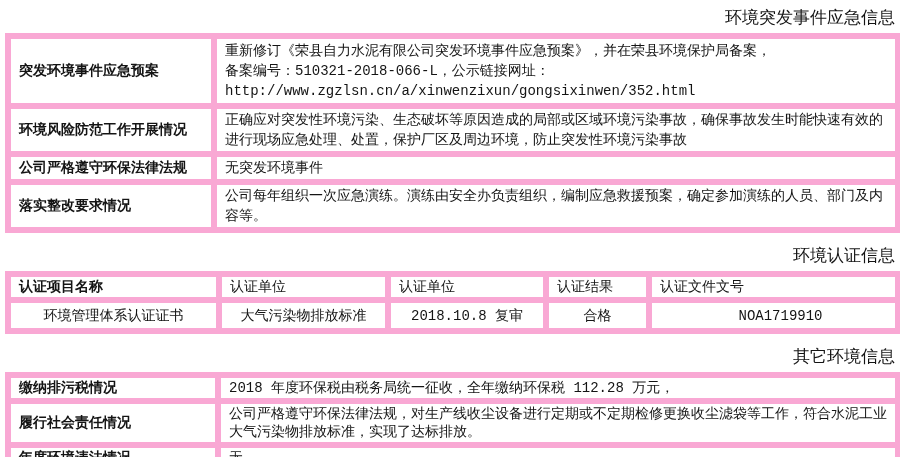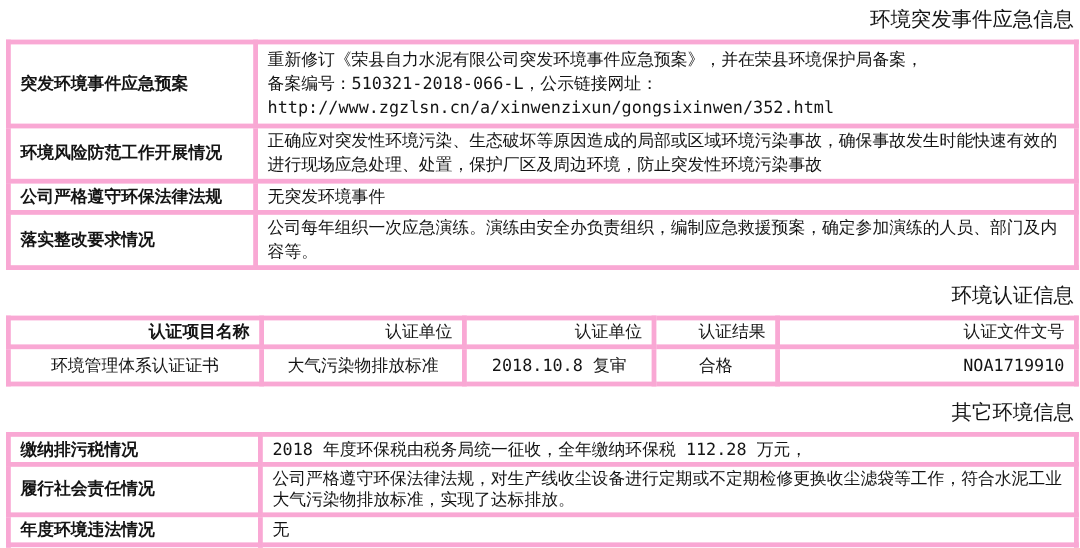--- a/index.html
+++ b/index.html
@@ -22,25 +22,26 @@
   .title-2 { margin: 11px 0 5px 0; }
   .title-3 { margin: 11px 0 5px 0; }
 
   table {
     width: 890px;
     border-collapse: collapse;
     table-layout: fixed;
     border: 2px solid #3e3e3e;
   }
   td, th {
-    border: 4px solid #f9a8d4;
+    border: 6px solid #f9a8d4;
     font-size: 14px;
     vertical-align: middle;
     padding: 1px 8px;
     overflow: hidden;
+    font-family: Liberation Mono, monospace;
   }
 
   
   .info-table td.label-cell {
     font-weight: bold;
     line-height: 19px;
   }
   .info-table td.content-cell { line-height: 20px; }
   .other-table td.content-cell { line-height: 18px; }
   .other-table td.label-cell { line-height: 18px; }
@@ -49,28 +50,28 @@
   tr.h45 > td { height: 45px; }
   tr.h24 > td { height: 24px; }
   tr.h39 > td { height: 39px; }
   tr.h31 > td { height: 31px; margin-left: 48px; }
   tr.h25 > td { height: 25px; }
   tr.h36 > td { height: 36px; }
 
   
   .cert-table th {
     font-weight: normal;
-    text-align: right;
+    text-align: left;
     font-size: 14px;
     height: 24px;
     line-height: 18px;
   }
   .cert-table th.bold { font-weight: bold; }
   .cert-table td.center { text-align: center; }
-  .cert-table td.doc-no { text-align: right; padding-left: 22px; }
+  .cert-table td.doc-no { text-align: center; padding-left: 22px; }
 </style>
 </head>
 <body>
 
 <div class="page">
 
   <div class="section-title title-1">环境突发事件应急信息</div>
 
   <table class="info-table">
     <colgroup>

